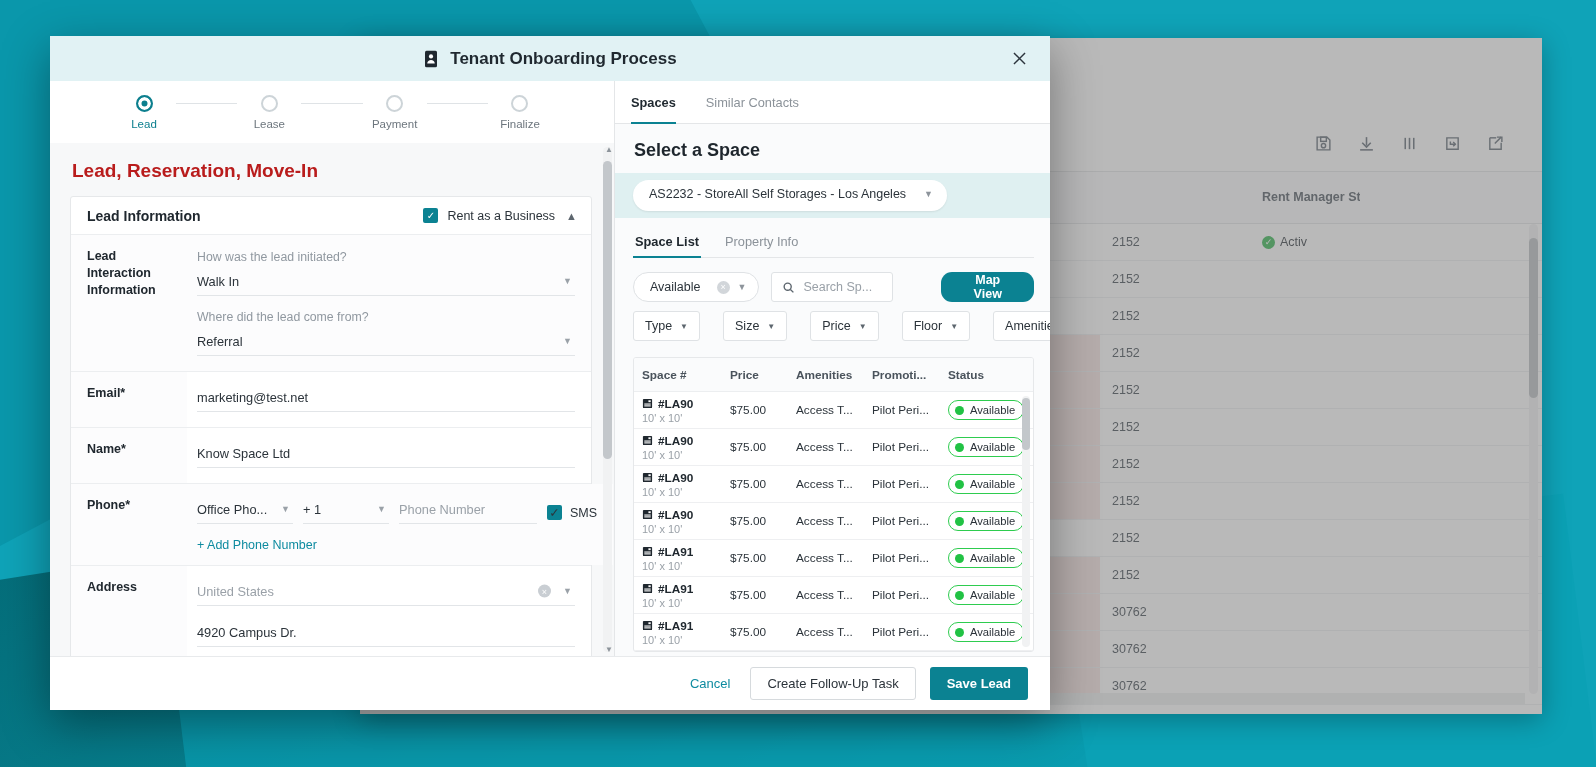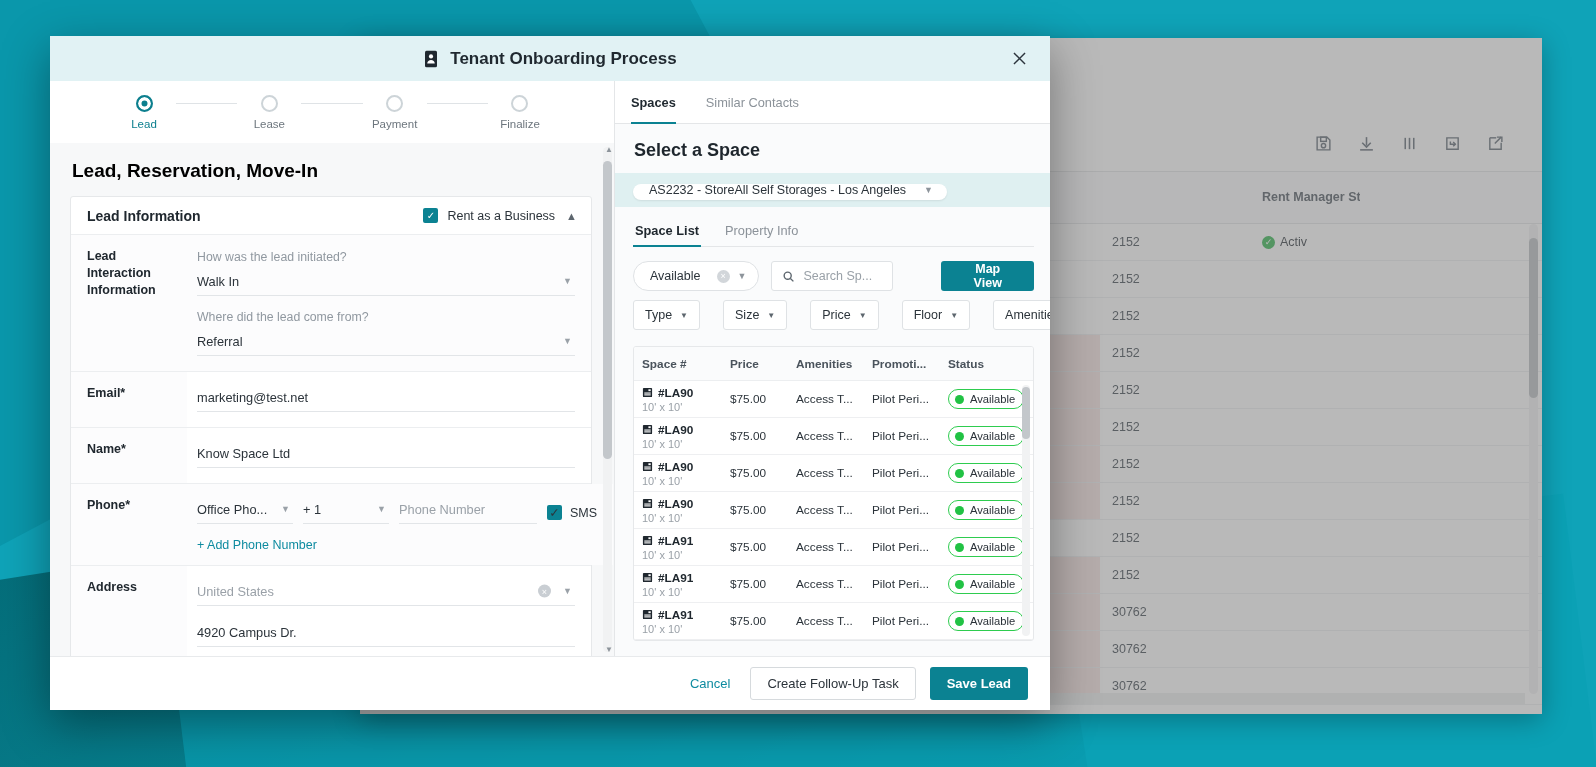--- a/index.html
+++ b/index.html
@@ -215,21 +215,21 @@
   .step-line { flex: 1; height: 1.5px; background: #dfe3e6; margin: 0 0 17px 0; }
 
   .left-scrollarea {
     flex: 1; min-height: 0;
     background: #f7f8f9;
     position: relative;
     overflow: hidden;
   }
   .left-inner { padding: 17px 22px 0 20px; }
   .panel-title {
-    font-size: 19px; font-weight: 700; color: #000000;
+    font-size: 19px; font-weight: 700; color: #b91c1c;
     margin: 0 0 14px 2px;
   }
   .card {
     background: #fff;
     border: 1px solid #e6e8ea;
     border-radius: 3px;
   }
   .card-head {
     height: 38px;
     display: flex; align-items: center;
@@ -331,21 +331,21 @@
   .sel-title { font-size: 18px; font-weight: 700; color: #1e262d; margin: 0 0 12px 1px; }
   .prop-band {
     background: #dff0f1;
     padding: 7px 12px;
     margin: 0 -16px 0 -18px;
     padding-left: 18px;
   }
   .prop-select {
     display: inline-flex; align-items: center; gap: 18px;
     background: #fff; border-radius: 18px;
-    height: 16px; padding: 0 14px 4px 16px;
+    height: 31px; padding: 0 14px 4px 16px;
     font-size: 12.5px; color: #2b333a;
     box-shadow: 0 1px 2px rgba(0,0,0,.08);
     justify-content: flex-end;
   }
   .prop-select .caret { color: #8d949b; font-size: 9px; }
 
   .subtabs {
     display: flex; gap: 22px; margin-top: 16px;
     border-bottom: 1px solid #e4e6e8;
   }
@@ -374,21 +374,21 @@
   .avail-chip .caret { color: #8d949b; font-size: 9px; }
   .space-search {
     display: flex; align-items: center; gap: 8px;
     width: 130px; height: 30px; padding: 0 10px;
     border: 1px solid #dfe2e5; border-radius: 3px;
     background: #fff; font-size: 12.5px; color: #9aa1a8;
   }
   .map-btn {
     height: 30px; padding: 0 20px;
     background: #0b8292; color: #fff;
-    border: none; border-radius: 3px;
+    border: none; border-radius: 11px;
     font-size: 12.5px; font-weight: 600;
     font-family: "Liberation Sans", sans-serif;
     cursor: pointer;
     margin-left: 36px;
   }
   .filter-row2 { display: flex; gap: 23px; margin-top: 9px; }
   .fbtn {
     display: inline-flex; align-items: center; gap: 8px;
     height: 30px; padding: 0 11px;
     border: 1px solid #dfe2e5; border-radius: 3px;

